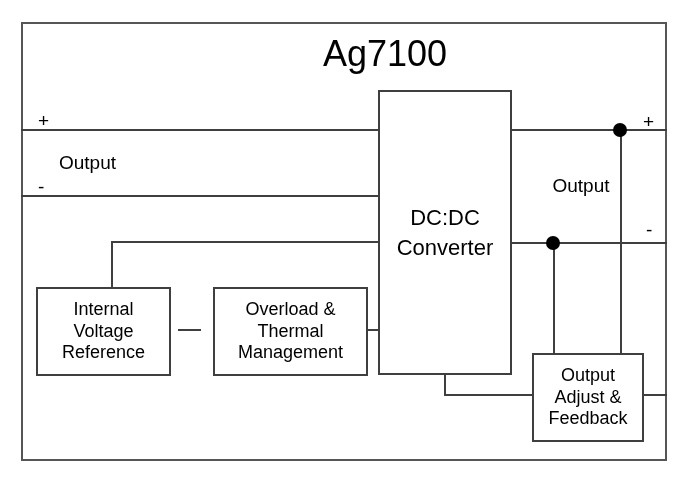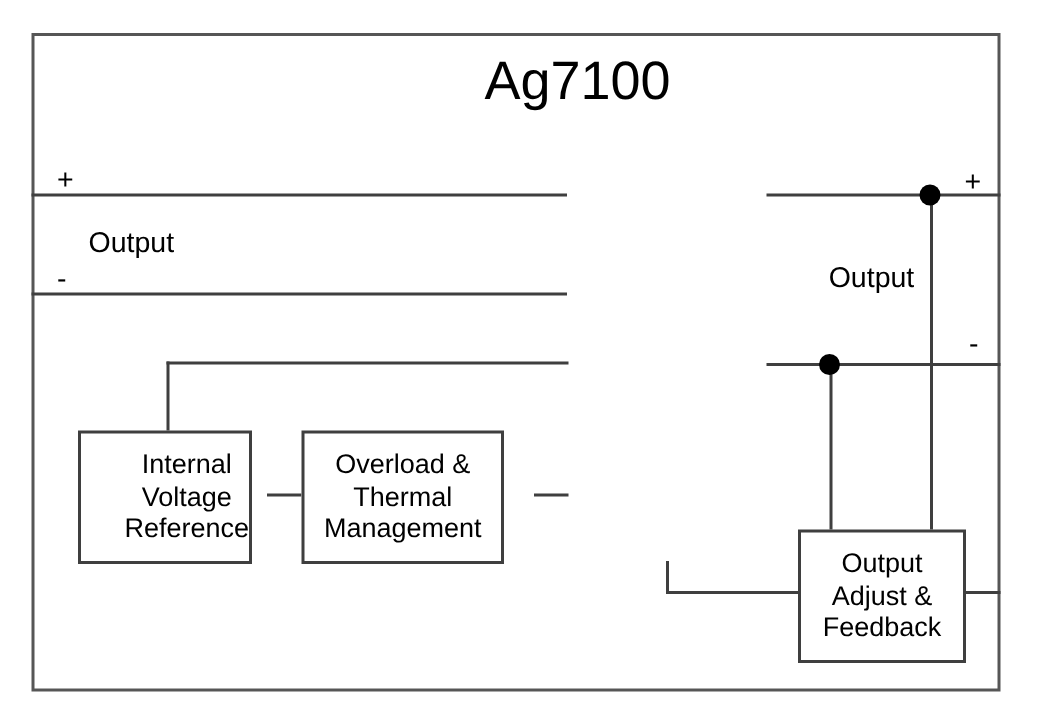--- a/index.html
+++ b/index.html
@@ -68,28 +68,32 @@
   <div class="hl" style="left:356px;top:329px;width:23px;"></div>
 
   <div class="vl" style="left:444px;top:374px;height:22px;"></div>
   <div class="hl" style="left:444px;top:394px;width:88px;"></div>
 
   <div class="hl" style="left:643px;top:394px;width:24px;"></div>
 
   <div class="dot" style="left:613px;top:123px;"></div>
   <div class="dot" style="left:546px;top:236px;"></div>
 
+  <div class="block" style="left:378px;top:90px;width:134px;height:285px;">
+    <span class="block-label big">DC:DC
+Converter</span>
+  </div>
 
-  <div class="block" style="left:52px;top:287px;width:116px;height:89px;justify-content:flex-end;">
+  <div class="block" style="left:36px;top:287px;width:135px;height:89px;">
     <span class="block-label">Internal
 Voltage
 Reference</span>
   </div>
 
-  <div class="block" style="left:201px;top:287px;width:135px;height:89px;">
+  <div class="block" style="left:213px;top:287px;width:155px;height:89px;">
     <span class="block-label">Overload &amp;
 Thermal
 Management</span>
   </div>
 
   <div class="block" style="left:532px;top:353px;width:112px;height:89px;">
     <span class="block-label">Output
 Adjust &amp;
 Feedback</span>
   </div>

